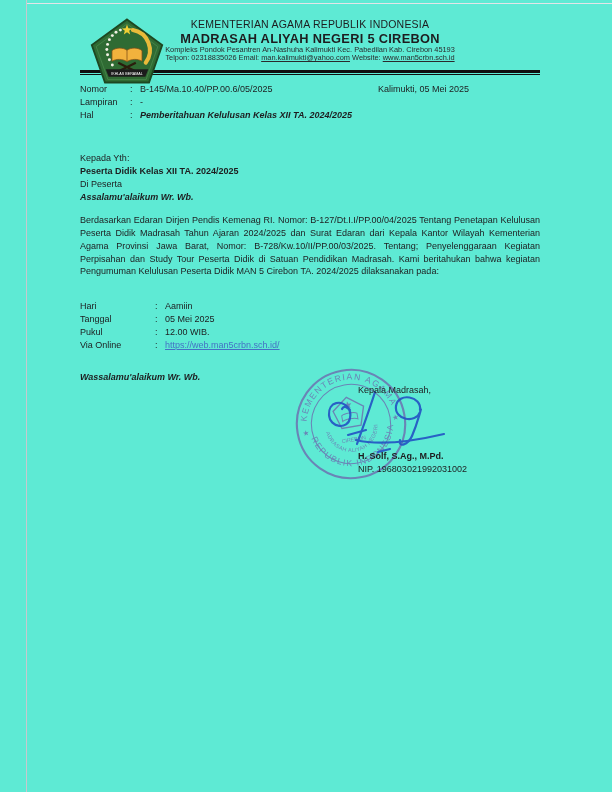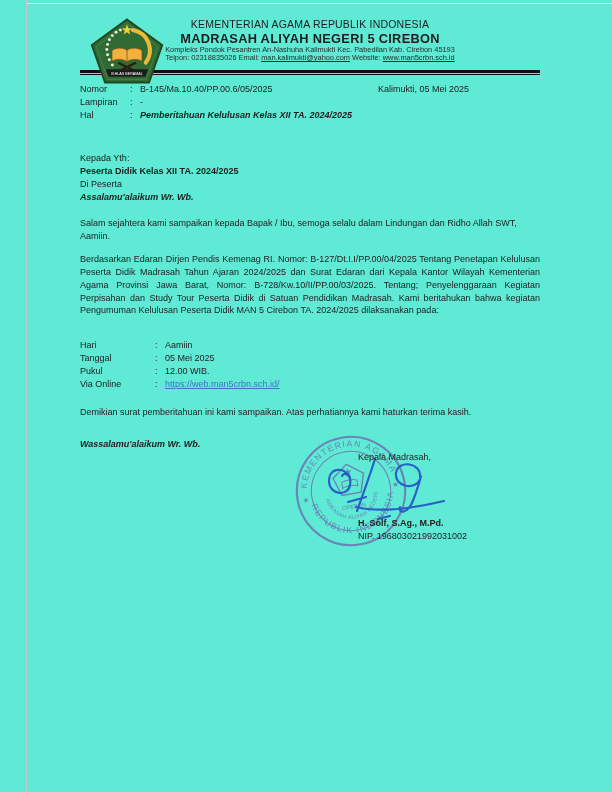--- a/index.html
+++ b/index.html
@@ -103,39 +103,37 @@
       <div class="meta-date">Kalimukti, 05 Mei 2025</div>
     </div>
 
     <div class="recipient">
       <div>Kepada Yth:</div>
       <div class="bold">Peserta Didik Kelas XII TA. 2024/2025</div>
       <div>Di Peserta</div>
     </div>
 
     <div class="sal-open">Assalamu'alaikum Wr. Wb.</div>
-    <div class="p1">Salam sejahtera kami sampaikan kepada Bapak / Ibu, semoga selalu dalam Lindungan dan Ridho Allah SWT, Aamiin.</div>
     <div class="p2">Berdasarkan Edaran Dirjen Pendis Kemenag RI. Nomor: B-127/Dt.I.I/PP.00/04/2025 Tentang Penetapan Kelulusan Peserta Didik Madrasah Tahun Ajaran 2024/2025 dan Surat Edaran dari Kepala Kantor Wilayah Kementerian Agama Provinsi Jawa Barat, Nomor: B-728/Kw.10/II/PP.00/03/2025. Tentang; Penyelenggaraan Kegiatan Perpisahan dan Study Tour Peserta Didik di Satuan Pendidikan Madrasah. Kami beritahukan bahwa kegiatan Pengumuman Kelulusan Peserta Didik MAN 5 Cirebon TA. 2024/2025 dilaksanakan pada:</div>
 
     <div class="event">
       <span>Hari</span>
       <span>:</span>
       <span>Aamiin</span>
       <span>Tanggal</span>
       <span>:</span>
       <span>05 Mei 2025</span>
       <span>Pukul</span>
       <span>:</span>
       <span>12.00 WIB.</span>
       <span>Via Online</span>
       <span>:</span>
       <span><a href="#">https://web.man5crbn.sch.id/</a></span>
     </div>
 
-    <div class="closing">Demikian surat pemberitahuan ini kami sampaikan. Atas perhatiannya kami haturkan terima kasih.</div>
     <div class="sal-close">Wassalamu'alaikum Wr. Wb.</div>
 
     <div class="sig-area">
       <svg class="stamp" viewBox="0 0 120 120" aria-hidden="true">
         <g opacity="0.72" transform="rotate(-10 60 60)">
           <circle cx="60" cy="60" r="56" fill="none" stroke="#6f5dab" stroke-width="2.2"></circle>
           <circle cx="60" cy="60" r="41" fill="none" stroke="#6f5dab" stroke-width="1.1"></circle>
           <defs>
             <path id="stTop" d="M14,60 A46,46 0 0 1 106,60" fill="none"></path>
             <path id="stBot" d="M16.5,60 A43.5,43.5 0 0 0 103.5,60" fill="none"></path>

